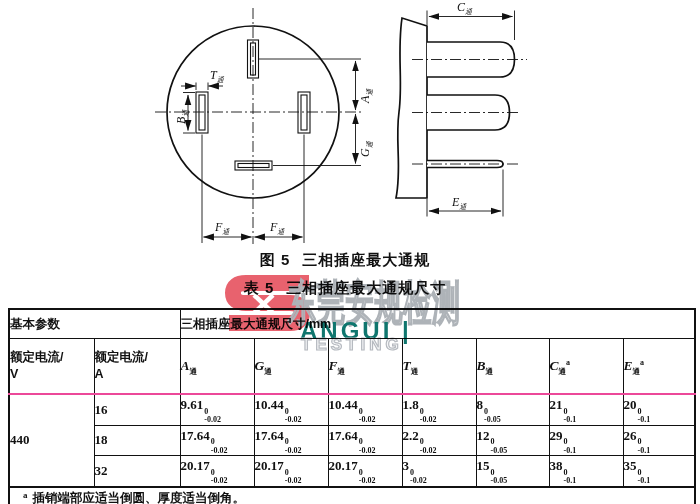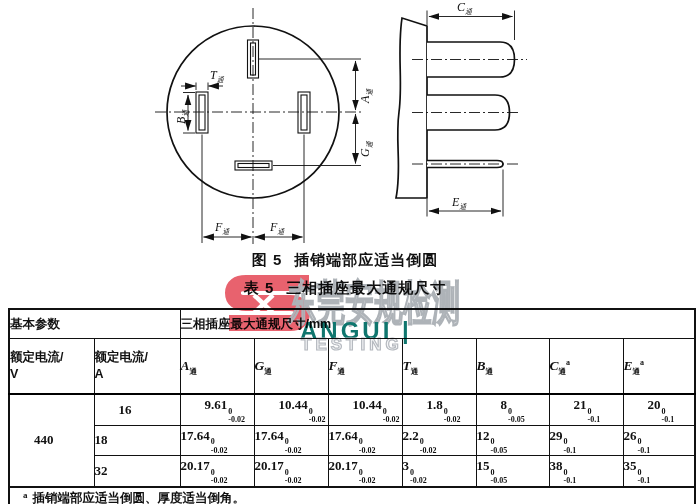--- a/index.html
+++ b/index.html
@@ -25,21 +25,21 @@
   .cap2{top:279px;}
   
   .tbl-wrap{position:absolute;left:8px;top:308px;z-index:2;}
   table{border-collapse:collapse;table-layout:fixed;width:686px;border:2px solid #111;background:transparent;}
   td{border:1px solid #111;text-align:left;vertical-align:middle;padding:0;}
   tr.r1 td{height:28px;}
   tr.r2 td{height:54px;}
   tr.r3 td{height:29px;}
   tr.r4 td,tr.r5 td{height:28px;}
   tr.fnrow td{height:22px;}
-  tr.dfirst td{border-top:2px solid #000000;padding-left:24px;}
+  tr.dfirst td{border-top:2px solid #ec4899;}
   tr.fnrow td{border-top:2px solid #111;}
   .ch{font-weight:bold;font-size:12.5px;line-height:1.35;}
   .num{font-family:"Liberation Serif",serif;font-weight:bold;font-size:13px;}
   .sletter{font-family:"Liberation Serif",serif;font-style:italic;font-weight:bold;font-size:13.5px;}
   .ssub{font-size:7.5px;font-weight:bold;vertical-align:-4px;}
   .ssup{font-family:"Liberation Serif",serif;font-size:8px;font-weight:bold;vertical-align:5px;}
   .tol{display:inline-flex;flex-direction:column;align-items:flex-start;
        font-family:"Liberation Serif",serif;font-weight:bold;font-size:8px;
        line-height:8.5px;vertical-align:-4.5px;margin-left:1px;}
   tr.fnrow td{text-align:left;padding-left:13px;font-weight:bold;font-size:12.5px;}
@@ -145,21 +145,21 @@
     <g>
       <line class="dl" x1="427" y1="199" x2="427" y2="216.5"></line>
       <line class="dl" x1="503" y1="169.5" x2="503" y2="216.5"></line>
       <line class="dl" x1="429" y1="211" x2="501" y2="211" marker-start="url(#arr)" marker-end="url(#arr)"></line>
       <text class="dlab" x="452" y="206"><tspan>E</tspan><tspan class="dsub" dy="2.5">通</tspan></text>
     </g>
   </g>
 </svg>
 
 <div class="cap cap1">
-  <span class="cap-label">图 5</span><span>插销端部应适当倒圆</span>
+  <span class="cap-label">图 5</span><span>三相插座最大通规</span>
 </div>
 <div class="cap cap2">
   <span class="cap-label">表 5</span><span>三相插座最大通规尺寸</span>
 </div>
 
 <div class="tbl-wrap">
 <table>
   <colgroup>
     <col style="width:85px">
         <col style="width:86px">

